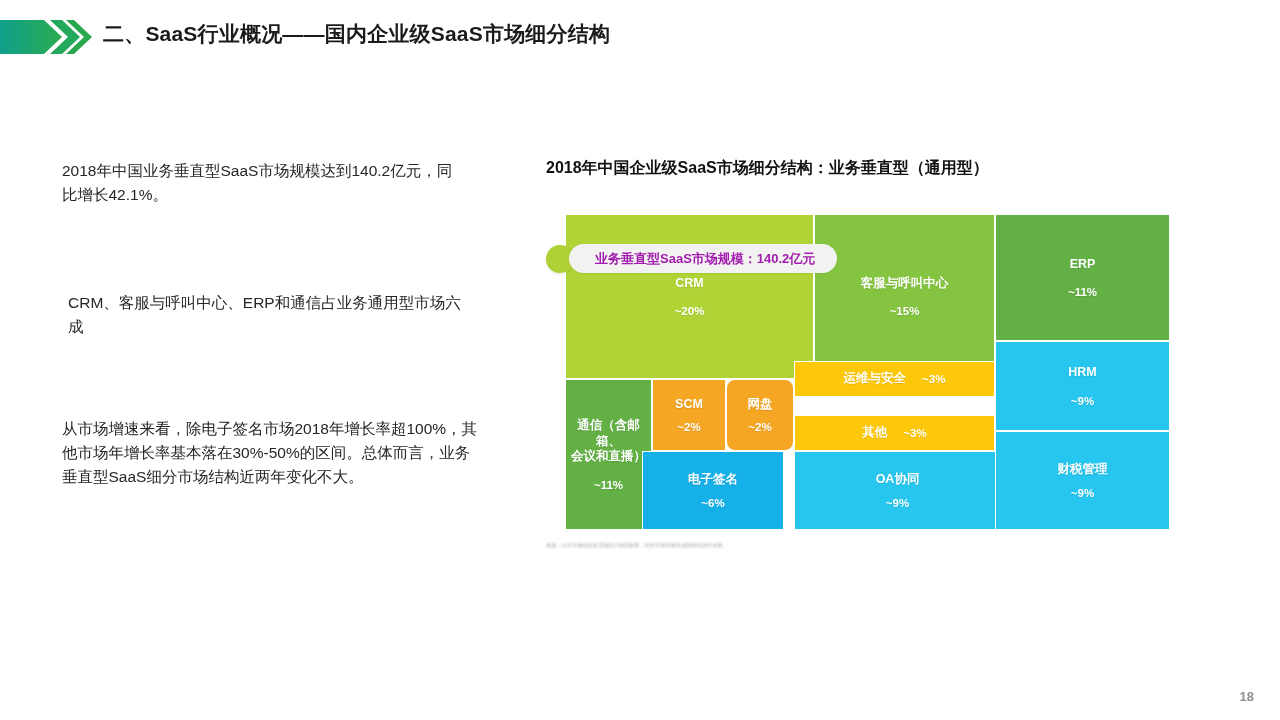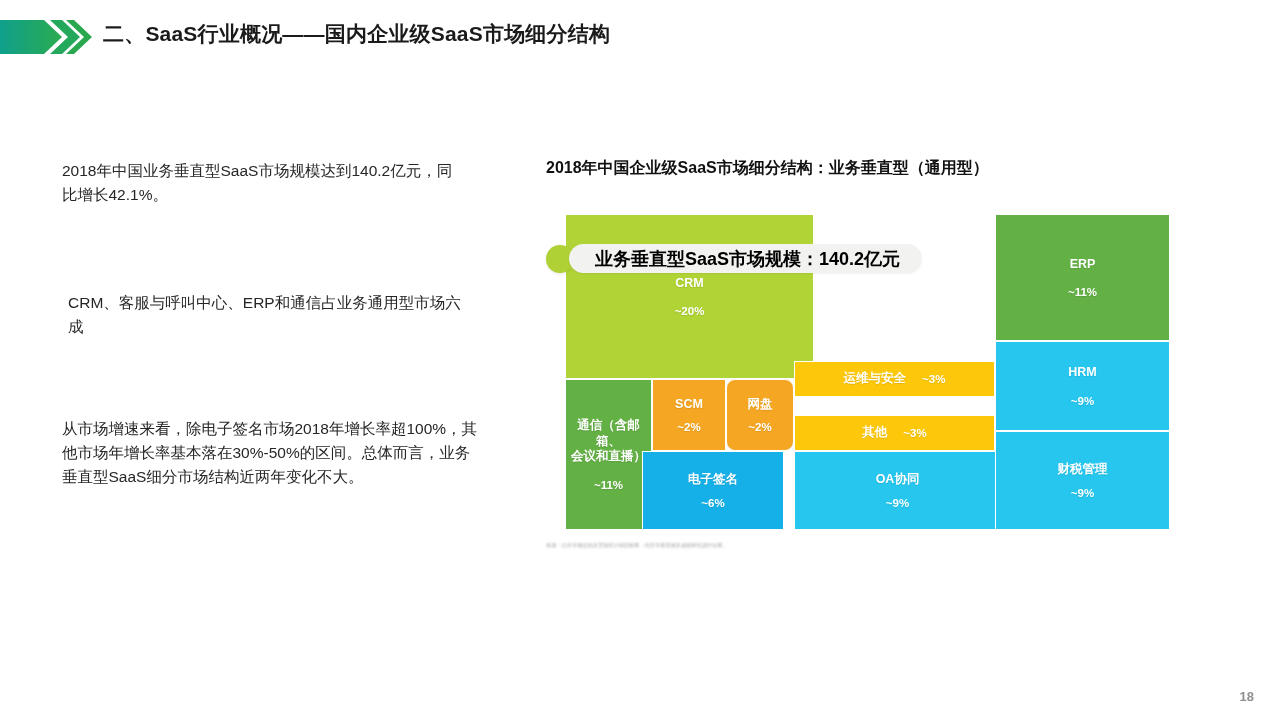--- a/index.html
+++ b/index.html
@@ -135,23 +135,23 @@
   .callout-pill {
     position: absolute;
     left: 23px;
     top: 35px;
     height: 29px;
     padding: 0 22px 0 26px;
     border-radius: 15px;
     background: #f2f2f0;
     display: flex;
     align-items: center;
-    font-size: 18px;
-    font-weight: bold;
-    color: #000000;
+    font-size: 13px;
+    font-weight: bold;
+    color: #a21caf;
     white-space: nowrap;
     box-shadow: 0 1px 2px rgba(0,0,0,0.05);
   }
 
   
   .chart-footnote {
     position: absolute;
     left: 0;
     top: 384px;
     width: 620px;
@@ -204,20 +204,24 @@
 
   <div class="treemap-wrap">
 
     <div class="treemap">
 
       <div class="cell" style="left: 0px; top: 0px; width: 249px; height: 165px; background: rgb(176, 211, 54);">
         <div class="c-label">CRM</div>
         <div class="c-value">~20%</div>
       </div>
 
+      <div class="cell" style="left: 249px; top: 0px; width: 181px; height: 165px; background: rgb(133, 196, 64);">
+        <div class="c-label">客服与呼叫中心</div>
+        <div class="c-value">~15%</div>
+      </div>
 
       <div class="cell" style="left: 430px; top: 0px; width: 175px; height: 127px; background: rgb(99, 176, 69);">
         <div class="c-label">ERP</div>
         <div class="c-value">~11%</div>
       </div>
 
       <div class="cell" style="left: 430px; top: 127px; width: 175px; height: 90px; background: rgb(38, 198, 238);">
         <div class="c-label">HRM</div>
         <div class="c-value">~9%</div>
       </div>

